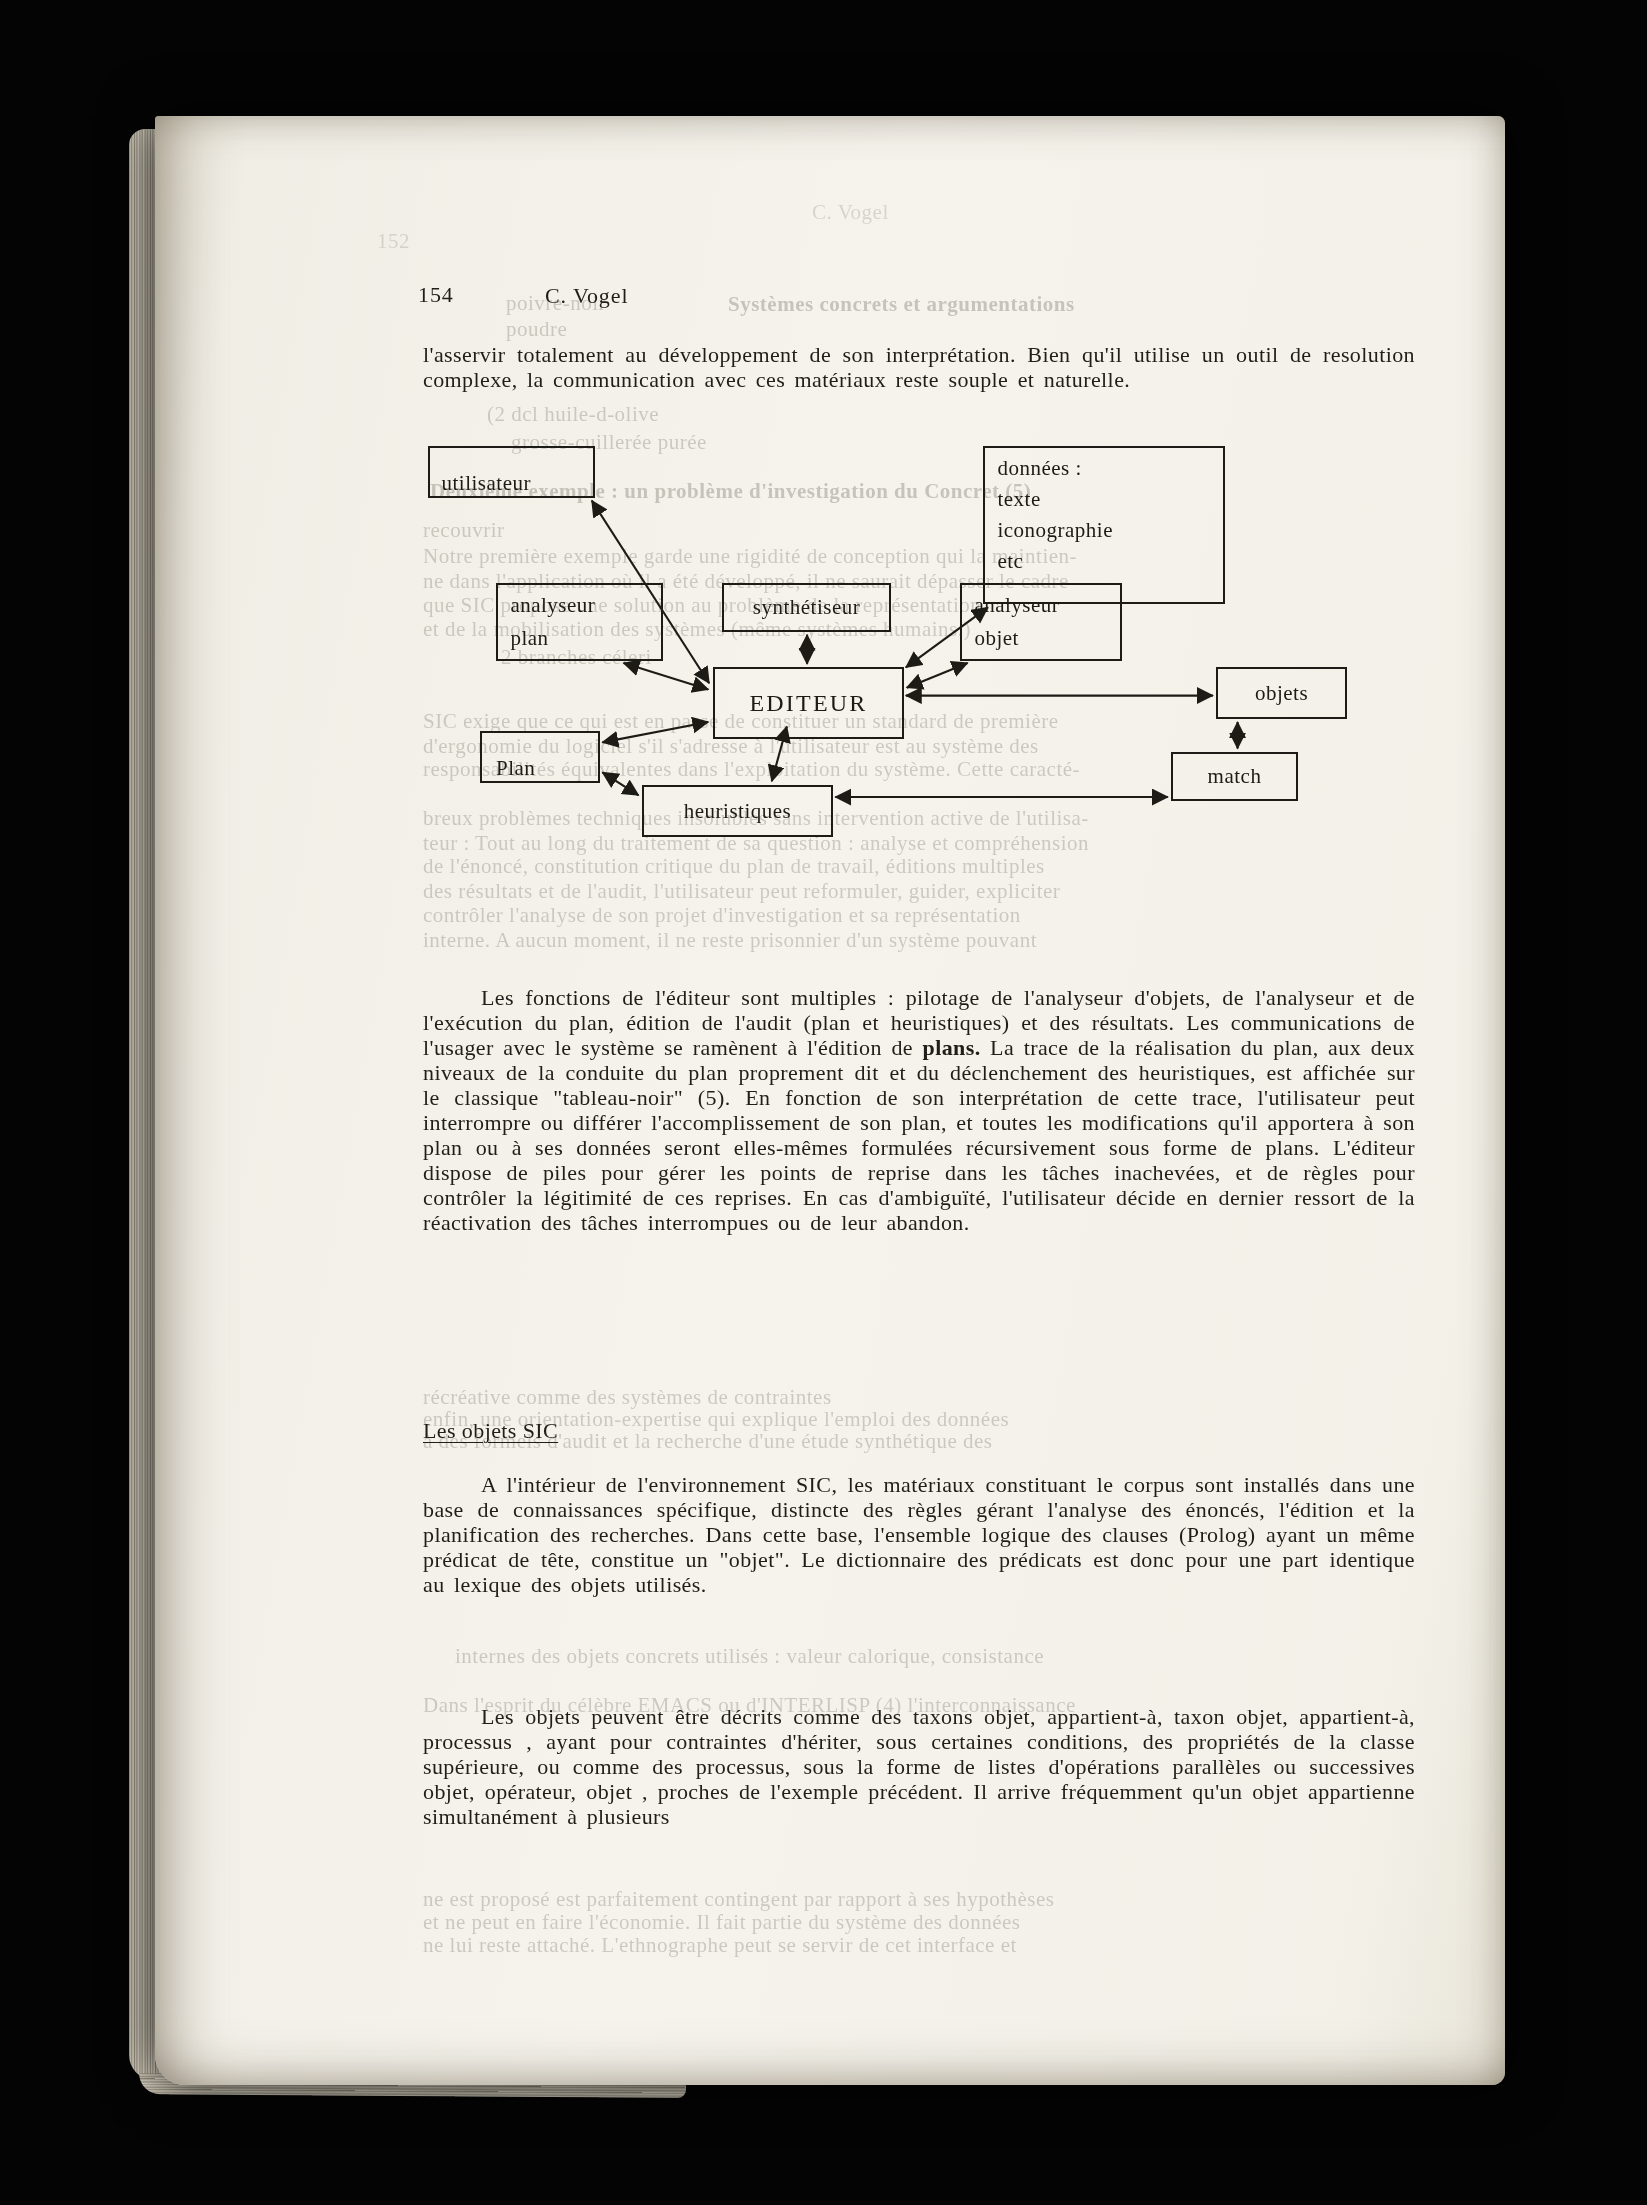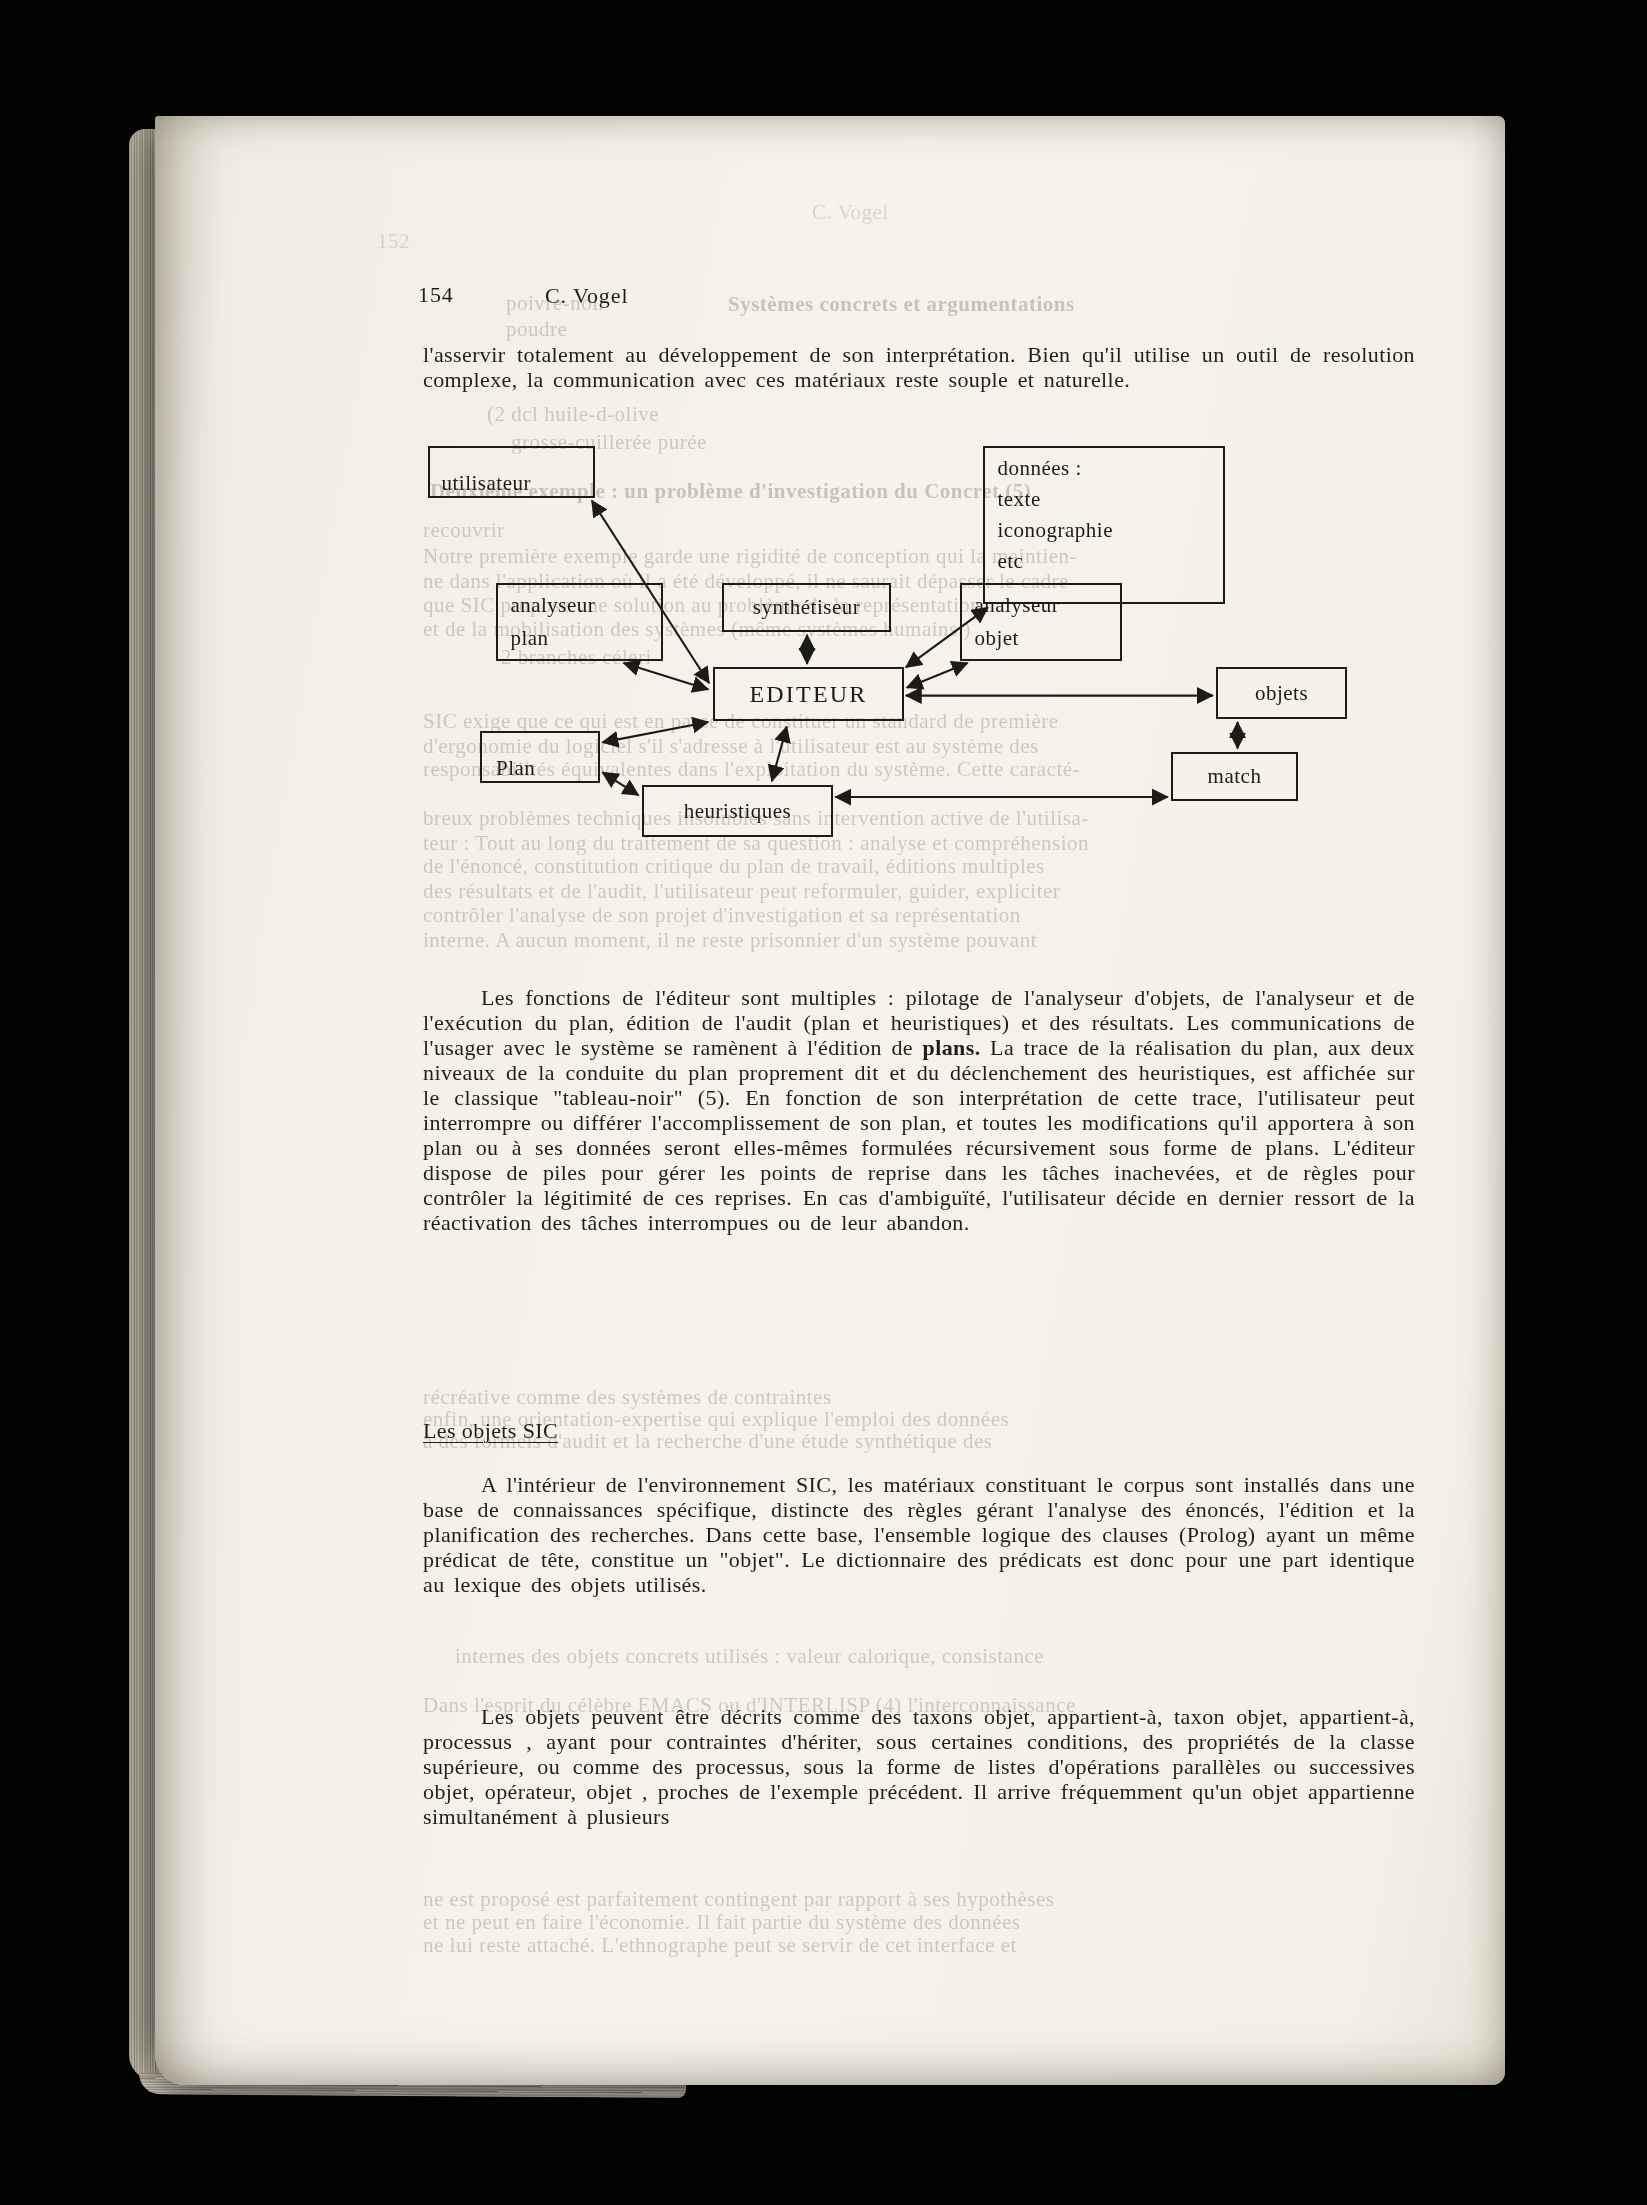--- a/index.html
+++ b/index.html
@@ -41,21 +41,21 @@
   .diagram{position:absolute;left:0;top:0;width:1350px;height:1969px;z-index:3;}
   .dbox{position:absolute;box-sizing:border-box;border:2.3px solid #1c1b16;color:#1c1b16;
         font-size:21px;letter-spacing:0.5px;background:transparent;}
   .cent{display:flex;align-items:center;justify-content:center;}
   .vleft{display:flex;align-items:flex-end;}
   .b-utilisateur{left:273px;top:330px;width:167px;height:52px;padding-left:11.5px;}
   .b-donnees{left:828px;top:330px;width:242px;height:158px;padding:5.3px 0 0 12.4px;line-height:31px;}
   .b-aplan{left:341px;top:467px;width:167px;height:78px;padding:3.5px 0 0 12.4px;line-height:33px;}
   .b-synth{left:567px;top:467px;width:169px;height:49px;}
   .b-aobj{left:805px;top:467px;width:162px;height:78px;padding:3.5px 0 0 12.4px;line-height:33px;}
-  .b-editeur{left:558px;top:551px;width:191px;height:54px;font-size:24px;letter-spacing:2.2px;}
+  .b-editeur{left:558px;top:551px;width:191px;height:72px;font-size:24px;letter-spacing:2.2px;}
   .b-objets{left:1061px;top:551px;width:131px;height:52px;}
   .b-plan{left:325px;top:615px;width:120px;height:52px;padding-left:14px;}
   .b-match{left:1016px;top:636px;width:127px;height:49px;}
   .b-heur{left:487px;top:669px;width:191px;height:52px;}
   .arrows{position:absolute;left:0;top:0;pointer-events:none;}
   .arrows line{stroke:#1c1b16;stroke-width:2.4;}
 
   
   .ghost-layer{position:absolute;left:0;top:0;width:1350px;height:1969px;z-index:1;}
   .gt{position:absolute;font-size:21px;color:#6e6a5d;opacity:.30;letter-spacing:0.5px;white-space:nowrap;}

